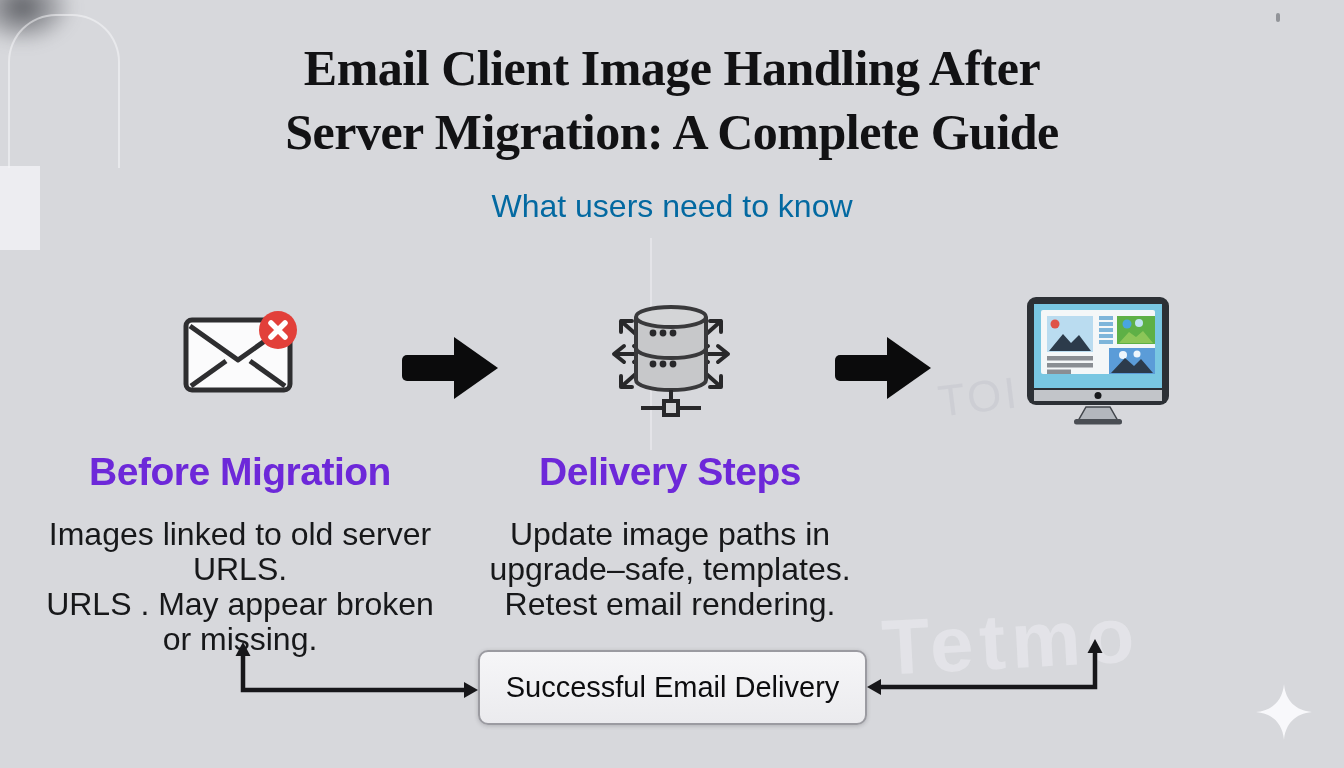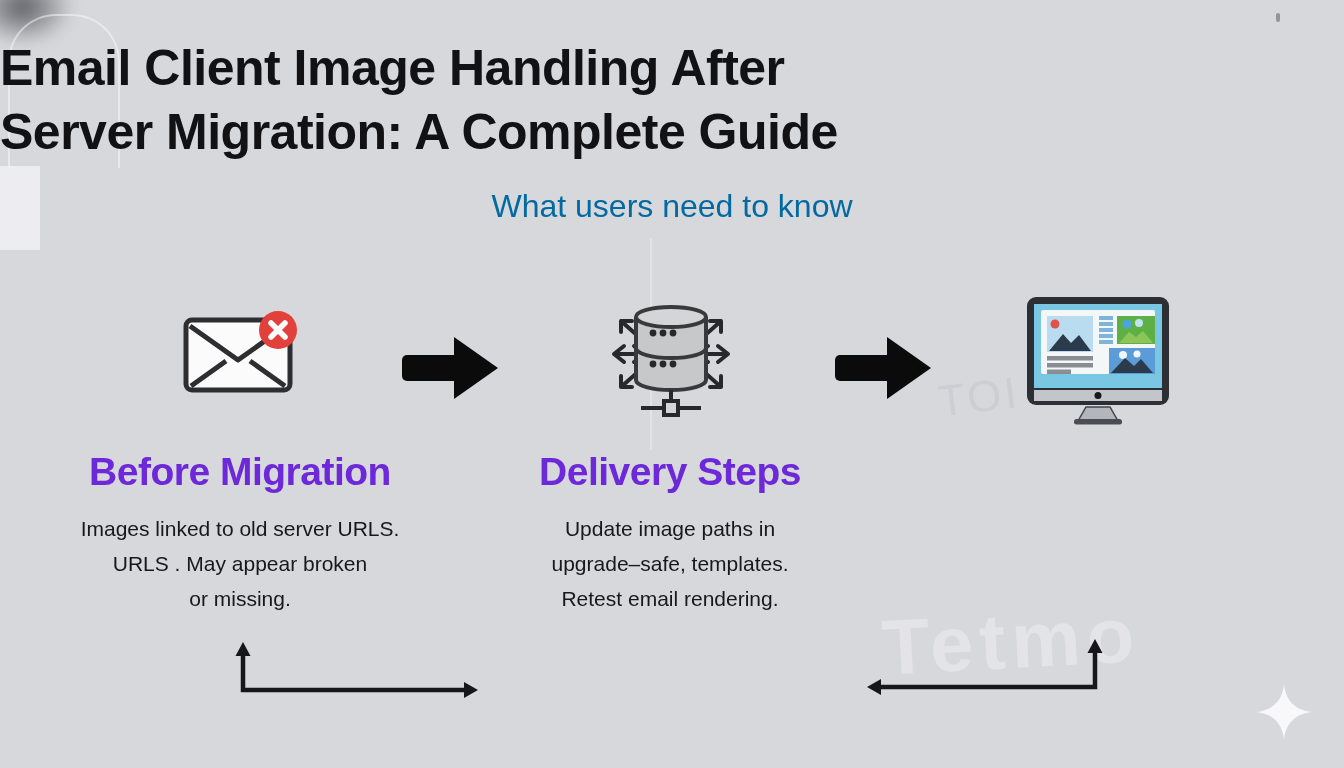--- a/index.html
+++ b/index.html
@@ -26,30 +26,30 @@
   .speck { position:absolute; left:1276px; top:13px; width:4px; height:9px;
     background:rgba(90,92,98,0.55); border-radius:2px; }
   .wm { position:absolute; color:rgba(242,242,246,0.45); font-weight:bold; z-index:1; }
   .wm-mid { left:938px; top:372px; font-size:44px; color:rgba(199,200,206,0.6);
     transform:rotate(-7deg); letter-spacing:3px; font-weight:normal; }
   .wm-bottom { left:882px; top:596px; font-size:78px; letter-spacing:6px;
     transform:rotate(-3deg); }
   .sparkle { position:absolute; left:1256px; top:684px; z-index:1; }
 
   
-  .titles { position:absolute; left:0; right:0; top:36px; text-align:left; z-index:2; }
+  .titles { position:absolute; left:0; right:0; top:36px; text-align:center; z-index:2;font-family:Liberation Serif, serif; }
   .title-line { font-size:50px; line-height:64px; font-weight:bold; color:#121214;
     letter-spacing:-0.5px; }
   .subtitle { position:absolute; left:0; right:0; top:188px; text-align:center;
     font-size:32px; color:#0369a1; z-index:2; }
 
   
   .col { position:absolute; top:450px; text-align:center; z-index:2; }
   .col h2 { font-size:39px; font-weight:bold; color:#6d28d9; letter-spacing:-0.5px; }
-  .col p { margin-top:17px; font-size:21px; line-height:35px; color:#17181a;
+  .col p { margin-top:23px; font-size:32px; line-height:35px; color:#17181a;
     white-space:pre-line; }
   .col-1 { left:20px;  width:440px; }
   .col-2 { left:478px; width:384px; }
   .col-3 { left:885px; width:440px; }
 
   
   .icon { position:absolute; z-index:2; }
   .icon-envelope { left:182px; top:310px; }
   .icon-database { left:598px; top:302px; }
   .icon-monitor  { left:1022px; top:295px; }
@@ -201,14 +201,17 @@
       <path d="M1095,649 V687 H881"></path>
     </g>
     <g fill="#17171a">
       <polygon points="235.5,656 250.5,656 243,642"></polygon>
       <polygon points="464,682 464,698 478,690"></polygon>
       <polygon points="1087.5,653 1102.5,653 1095,639"></polygon>
       <polygon points="881,679 881,695 867,687"></polygon>
     </g>
   </svg>
 
+  <div class="result-box">
+    <span>Successful Email Delivery</span>
+  </div>
 
 </div>
 
 </body></html>

